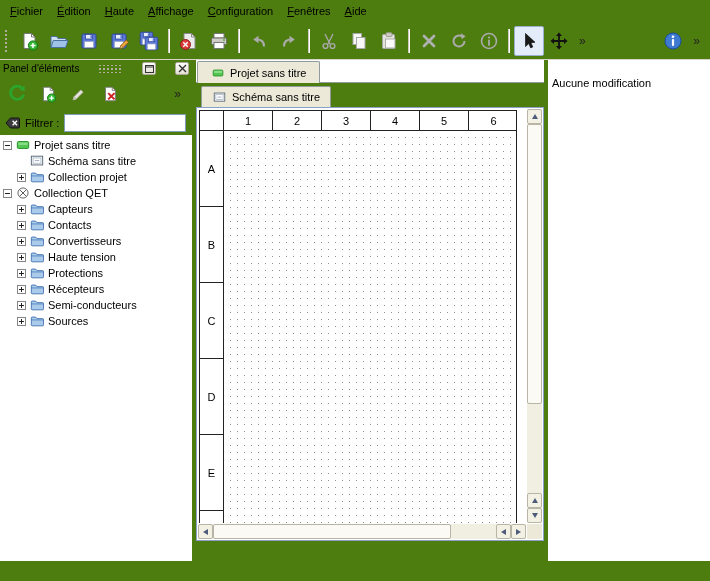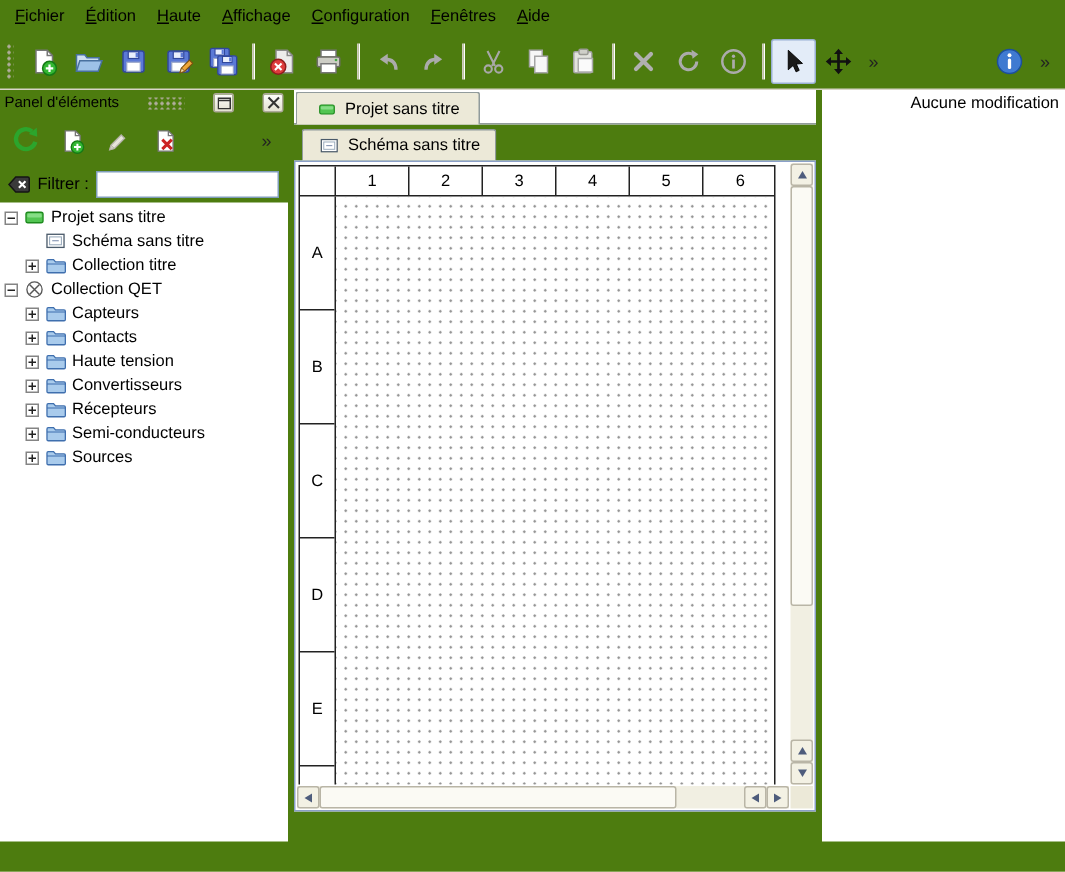--- a/index.html
+++ b/index.html
@@ -103,21 +103,21 @@
   .htrack { flex: 1; position: relative; }
   .hthumb { position: absolute; top: 0; bottom: 0; left: 0; width: 84%; background: #fbfaf4;
             border: 1px solid #b9b5a6; border-radius: 2px; }
   .scorner { position: absolute; right: 1px; bottom: 1px; width: 15px; height: 15px; background: #ece9d8; }
   .tri-u { width: 0; height: 0; border-left: 3.5px solid transparent; border-right: 3.5px solid transparent; border-bottom: 5px solid #4e5c7c; }
   .tri-d { width: 0; height: 0; border-left: 3.5px solid transparent; border-right: 3.5px solid transparent; border-top: 5px solid #4e5c7c; }
   .tri-l { width: 0; height: 0; border-top: 3.5px solid transparent; border-bottom: 3.5px solid transparent; border-right: 5px solid #4e5c7c; }
   .tri-r { width: 0; height: 0; border-top: 3.5px solid transparent; border-bottom: 3.5px solid transparent; border-left: 5px solid #4e5c7c; }
 
   
-  #undo-list { flex: 1; background: #fff; padding: 3px 4px; text-align: right; }
+  #undo-list { flex: 1; background: #fff; padding: 17px 4px; }
 
   #statusbar { height: 20px; flex: 0 0 auto; }
   .hidden-defs { position: absolute; width: 0; height: 0; overflow: hidden; }
 </style>
 </head>
 <body>
 
 <svg class="hidden-defs" aria-hidden="true">
   <defs>
     <symbol id="s-page" viewBox="0 0 20 20">
@@ -441,21 +441,21 @@
             </span>
           <span class="tlabel">Schéma sans titre</span>
         </div>
         <div class="trow d1">
           <span class="exp plus"></span>
           <span class="ticon">
               <svg width="16" height="14" viewBox="0 0 16 16">
                 <use href="#s-folder"></use>
               </svg>
             </span>
-          <span class="tlabel">Collection titre</span>
+          <span class="tlabel">Collection projet</span>
         </div>
         <div class="trow d0">
           <span class="exp minus"></span>
           <span class="ticon">
               <svg width="16" height="14" viewBox="0 0 16 16">
                 <use href="#s-qet"></use>
               </svg>
             </span>
           <span class="tlabel">Collection QET</span>
         </div>
@@ -477,30 +477,39 @@
             </span>
           <span class="tlabel">Contacts</span>
         </div>
         <div class="trow d1">
           <span class="exp plus"></span>
           <span class="ticon">
               <svg width="16" height="14" viewBox="0 0 16 16">
                 <use href="#s-folder"></use>
               </svg>
             </span>
+          <span class="tlabel">Convertisseurs</span>
+        </div>
+        <div class="trow d1">
+          <span class="exp plus"></span>
+          <span class="ticon">
+              <svg width="16" height="14" viewBox="0 0 16 16">
+                <use href="#s-folder"></use>
+              </svg>
+            </span>
           <span class="tlabel">Haute tension</span>
         </div>
         <div class="trow d1">
           <span class="exp plus"></span>
           <span class="ticon">
               <svg width="16" height="14" viewBox="0 0 16 16">
                 <use href="#s-folder"></use>
               </svg>
             </span>
-          <span class="tlabel">Convertisseurs</span>
+          <span class="tlabel">Protections</span>
         </div>
         <div class="trow d1">
           <span class="exp plus"></span>
           <span class="ticon">
               <svg width="16" height="14" viewBox="0 0 16 16">
                 <use href="#s-folder"></use>
               </svg>
             </span>
           <span class="tlabel">Récepteurs</span>
         </div>

